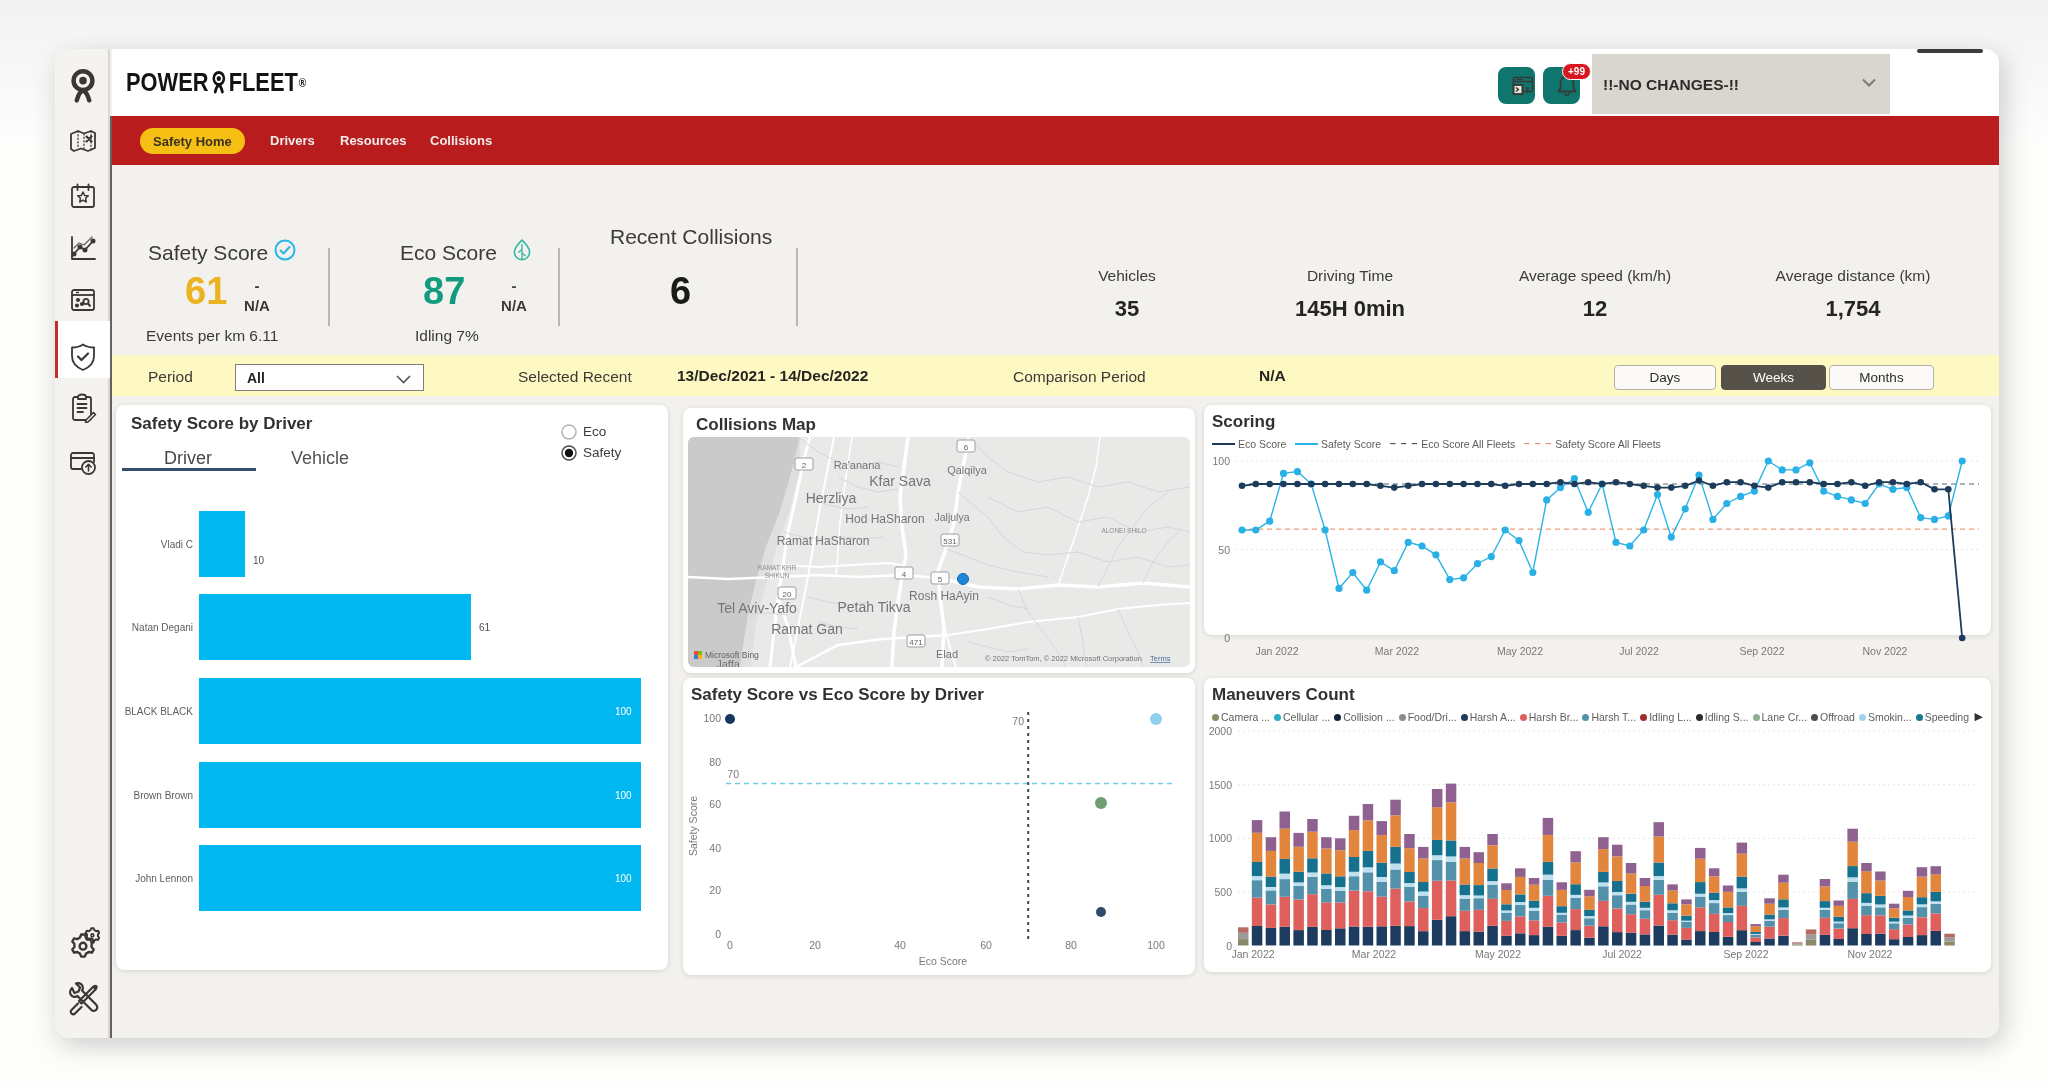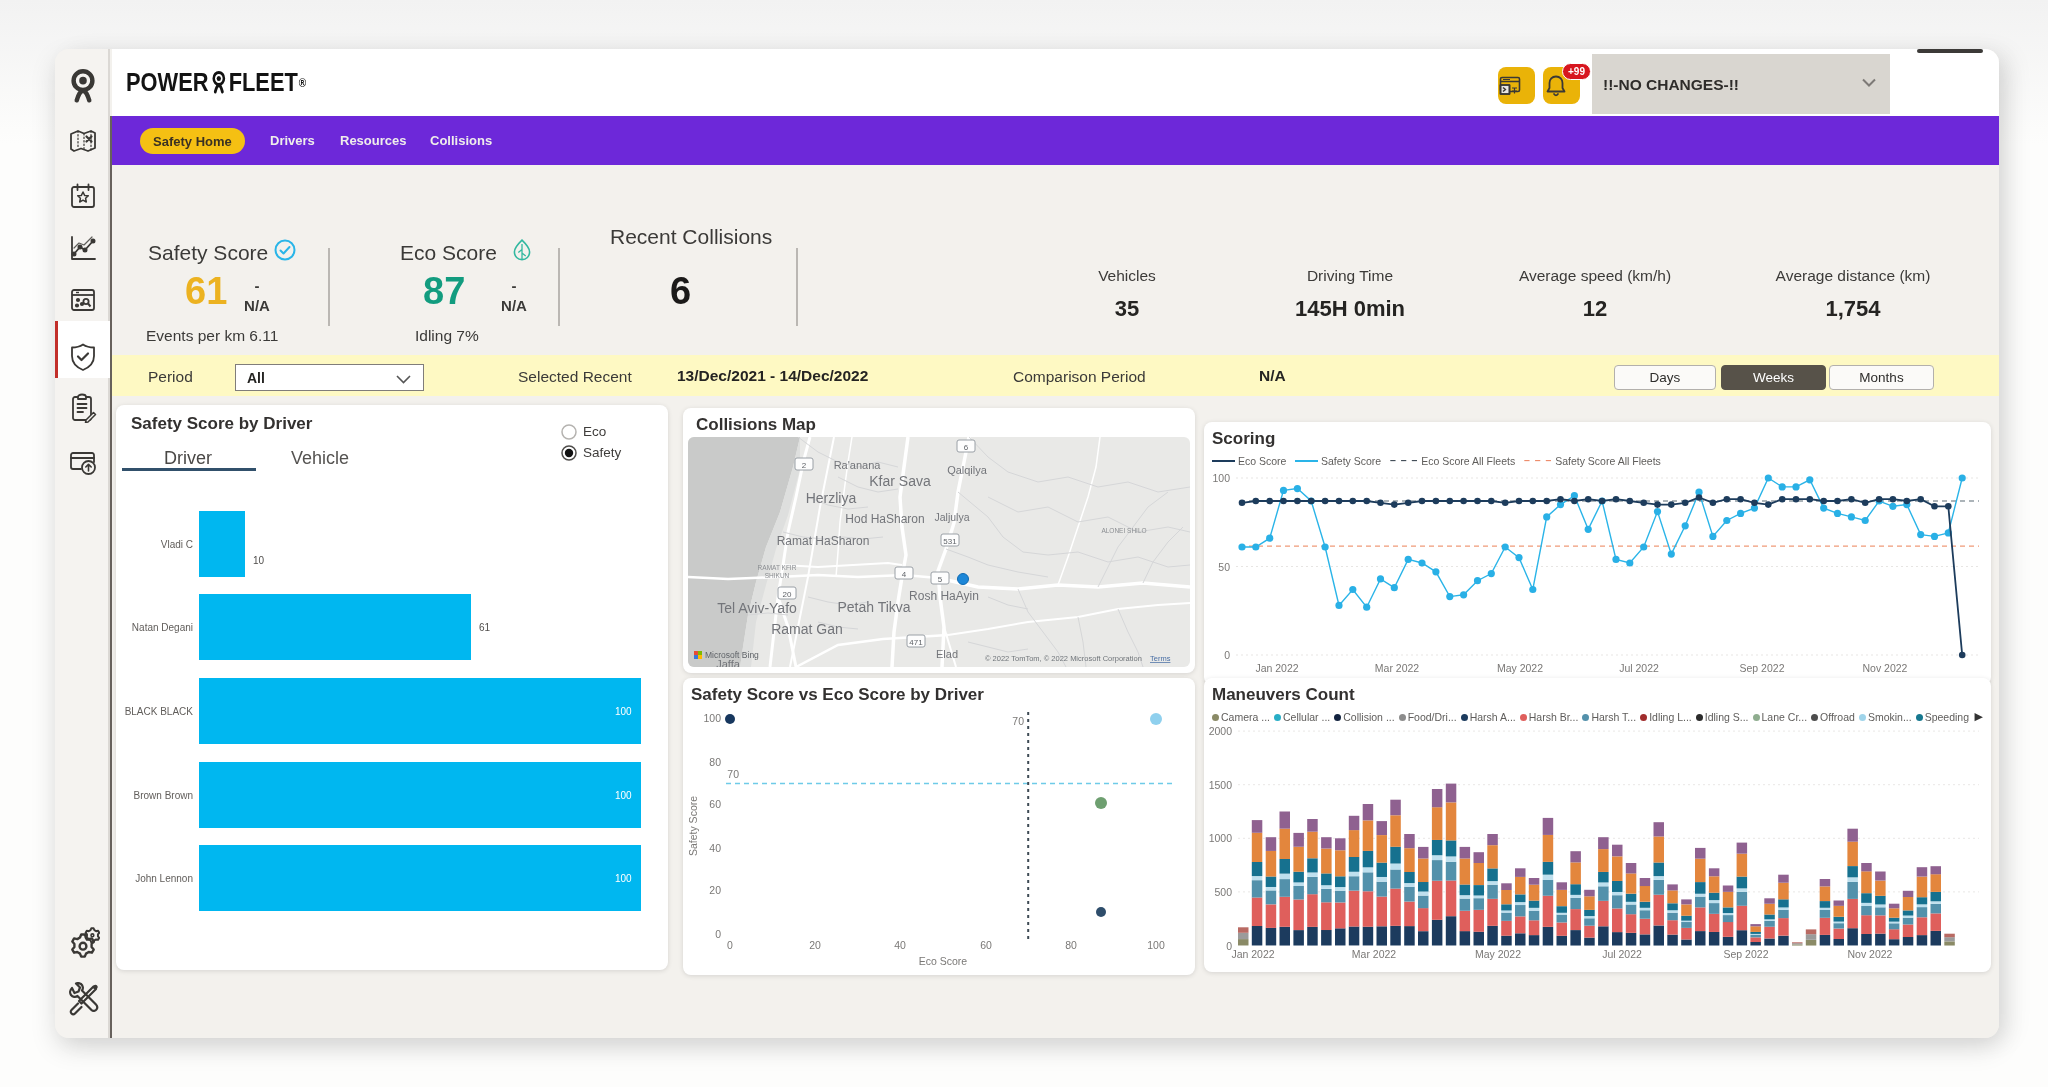--- a/index.html
+++ b/index.html
@@ -6,21 +6,21 @@
 body:before{content:"";position:absolute;left:0;top:0;width:2048px;height:160px;background:linear-gradient(180deg,#f2f2f2 0%,rgba(250,250,250,0) 90%);}
 .card{position:absolute;left:55px;top:49px;width:1944px;height:989px;background:#f3f1ed;border-radius:14px;box-shadow:0 10px 26px rgba(0,0,0,.13), 12px 3px 24px rgba(0,0,0,.07);overflow:hidden}
 .topline{position:absolute;left:1917px;top:49px;width:66px;height:3.5px;background:#3c3a38;border-radius:2px;z-index:5}
 .sidebar{position:absolute;left:0;top:0;width:55px;height:989px;background:#f5f3f0;border-right:2px solid #dbd8d4}
 .srow{position:absolute;left:0;width:55px;display:flex;justify-content:center;align-items:center}
 .active-row{position:absolute;left:0;top:272px;width:55px;height:57px;background:#fff}
 .active-bar{position:absolute;left:0;top:272px;width:3px;height:57px;background:#c22f2a}
 .main{position:absolute;left:57px;top:0;right:0;height:989px}
 .topbar{position:absolute;left:0;top:0;right:0;height:67px;background:#fff}
 .logo{position:absolute;left:14px;top:18px;font-weight:700;font-size:26px;letter-spacing:0px;color:#131313;display:flex;align-items:center;transform:scaleX(.84);transform-origin:0 50%}
-.navbar{position:absolute;left:0;top:67px;right:0;height:49px;background:#6d28d9;display:flex;align-items:center}
+.navbar{position:absolute;left:0;top:67px;right:0;height:49px;background:#b91c1c;display:flex;align-items:center}
 .pill{position:absolute;left:28px;top:12px;height:26px;padding:0 13px;background:#f5c013;border-radius:13px;color:#3a3123;font-size:13px;font-weight:700;display:flex;align-items:center}
 .navitem{color:#efedeb;font-size:13px;font-weight:700;position:absolute;top:17px}
 .kpis{position:absolute;left:0;top:116px;right:0;height:190px;background:#f3f1ed}
 .sep{position:absolute;width:2px;background:#bab7b3}
 .klabel{position:absolute;font-size:21px;color:#3b3a38}
 .kbig{position:absolute;font-size:38px;font-weight:700}
 .kna{position:absolute;font-size:15px;font-weight:700;color:#3b3a38;text-align:center}
 .ksub{position:absolute;font-size:15.5px;color:#3b3a38}
 .rlabel{position:absolute;font-size:15.5px;color:#3c3b39;transform:translateX(-50%);white-space:nowrap}
 .rval{position:absolute;font-size:22px;font-weight:700;color:#252422;transform:translateX(-50%);white-space:nowrap}
@@ -35,21 +35,21 @@
 .ptitle{position:absolute;font-size:17px;font-weight:700;color:#333130}
 .axlab{font-size:10.5px;fill:#7a7876}
 svg text{font-family:"Liberation Sans",sans-serif}
 .driver-lab{position:absolute;font-size:10px;color:#605d5a;text-align:right;width:77px}
 .bar{position:absolute;background:#00b7f0;height:66px}
 .barval{position:absolute;font-size:10px;color:#4f4d4b}
 .barval-in{position:absolute;font-size:10px;color:#fff}
 .tab{position:absolute;font-size:18px;color:#4a4846}
 .mleg{font-size:10.5px;color:#5f5d5b;margin-right:4px;white-space:nowrap}
 .mdot{display:inline-block;width:7px;height:7px;border-radius:4px;margin-right:2px;vertical-align:0px}
-.iconbtn{position:absolute;width:37px;height:37px;background:#eab308;border-radius:8px;display:flex;align-items:center;justify-content:flex-start}
+.iconbtn{position:absolute;width:37px;height:37px;background:#0f766e;border-radius:8px;display:flex;align-items:center;justify-content:flex-end}
 </style></head><body>
 <div class="topline"></div>
 <div class="card">
 <div style="position:absolute;left:55px;top:67px;width:2px;height:922px;background:#67615c;z-index:4"></div>
 <div class="sidebar">
       <div class="active-row"></div>
       <div class="active-bar"></div>
       <div class="srow" style="top:16px;height:42px">
         <svg width="34" height="38" viewBox="0 0 38 40">
 <circle cx="19" cy="14" r="10.5" fill="none" stroke="#3a3835" stroke-width="5"></circle>
@@ -376,21 +376,21 @@
    <path d="M345.2 34 L345.2 262" stroke="#3e4a54" stroke-width="2" stroke-dasharray="3 4" fill="none"></path>
    <text x="14" y="148" class="axlab" transform="rotate(-90 14 148)" text-anchor="middle" font-size="11.5">Safety Score</text>
    <text x="260" y="287" class="axlab" text-anchor="middle" font-size="11.5">Eco Score</text>
    <circle cx="47" cy="41" r="5" fill="#17375e"></circle>
    <circle cx="473" cy="41" r="6" fill="#8fd0ee"></circle>
    <circle cx="418" cy="125" r="6" fill="#6e9f70"></circle>
    <circle cx="418" cy="234" r="5" fill="#2e4d6b"></circle>
   </svg>
  </div>
 
- <div class="panel" style="left:1092px;top:27px;width:787px;height:263px">
+ <div class="panel" style="left:1092px;top:10px;width:787px;height:230px">
   <div class="ptitle" style="left:8px;top:7px">Scoring</div>
   <div style="position:absolute;left:8px;top:32px;font-size:10.5px;color:#5f5d5b;white-space:nowrap">
    <span style="display:inline-block;width:23px;height:2.5px;background:#1d3c5c;vertical-align:3px"></span> Eco Score&nbsp;&nbsp;
    <span style="display:inline-block;width:23px;height:2.5px;background:#2ab4e8;vertical-align:3px"></span> Safety Score&nbsp;&nbsp;
    <span style="letter-spacing:1px;color:#3e4a54;font-weight:700;vertical-align:1px">– – –</span> Eco Score All Fleets&nbsp;&nbsp;
    <span style="letter-spacing:1px;color:#ed8a68;font-weight:700;vertical-align:1px">– – –</span> Safety Score All Fleets
   </div>
   <svg width="787" height="265" viewBox="0 0 787 265" style="position:absolute;left:0;top:0">
    <path d="M32 233.0 L775 233.0" stroke="#e7e5e3" stroke-width="1" stroke-dasharray="2 3"></path>
             <path d="M32 144.5 L775 144.5" stroke="#e7e5e3" stroke-width="1" stroke-dasharray="2 3"></path>

